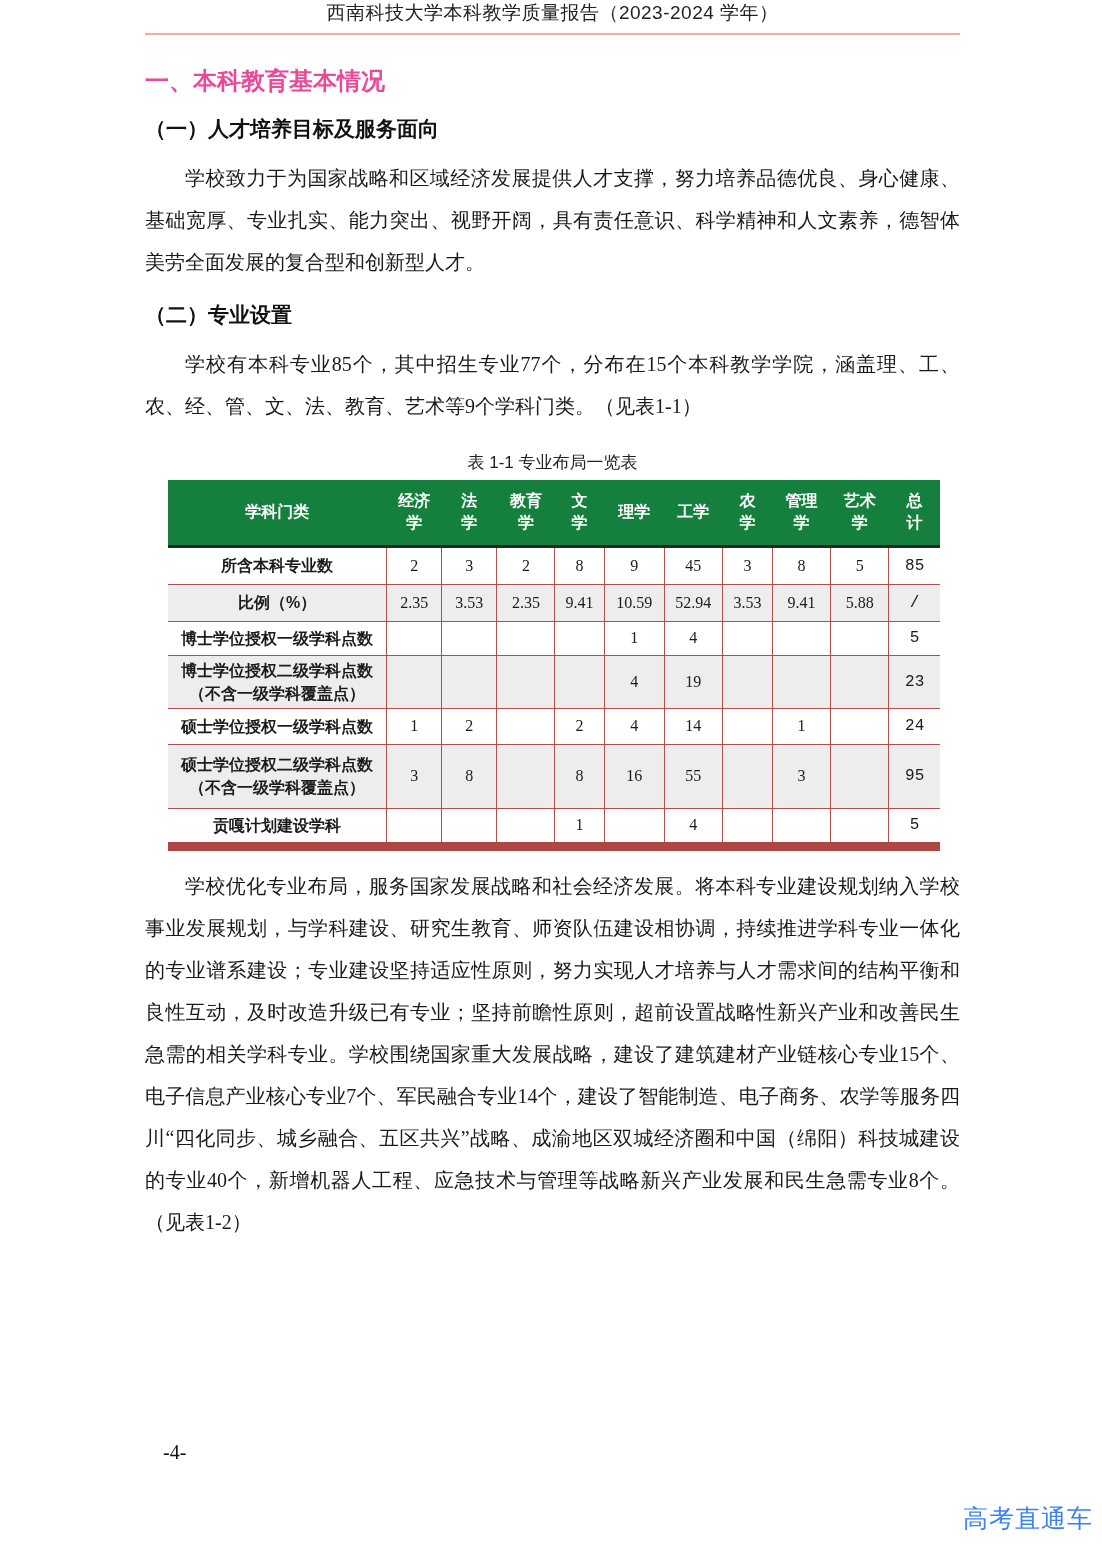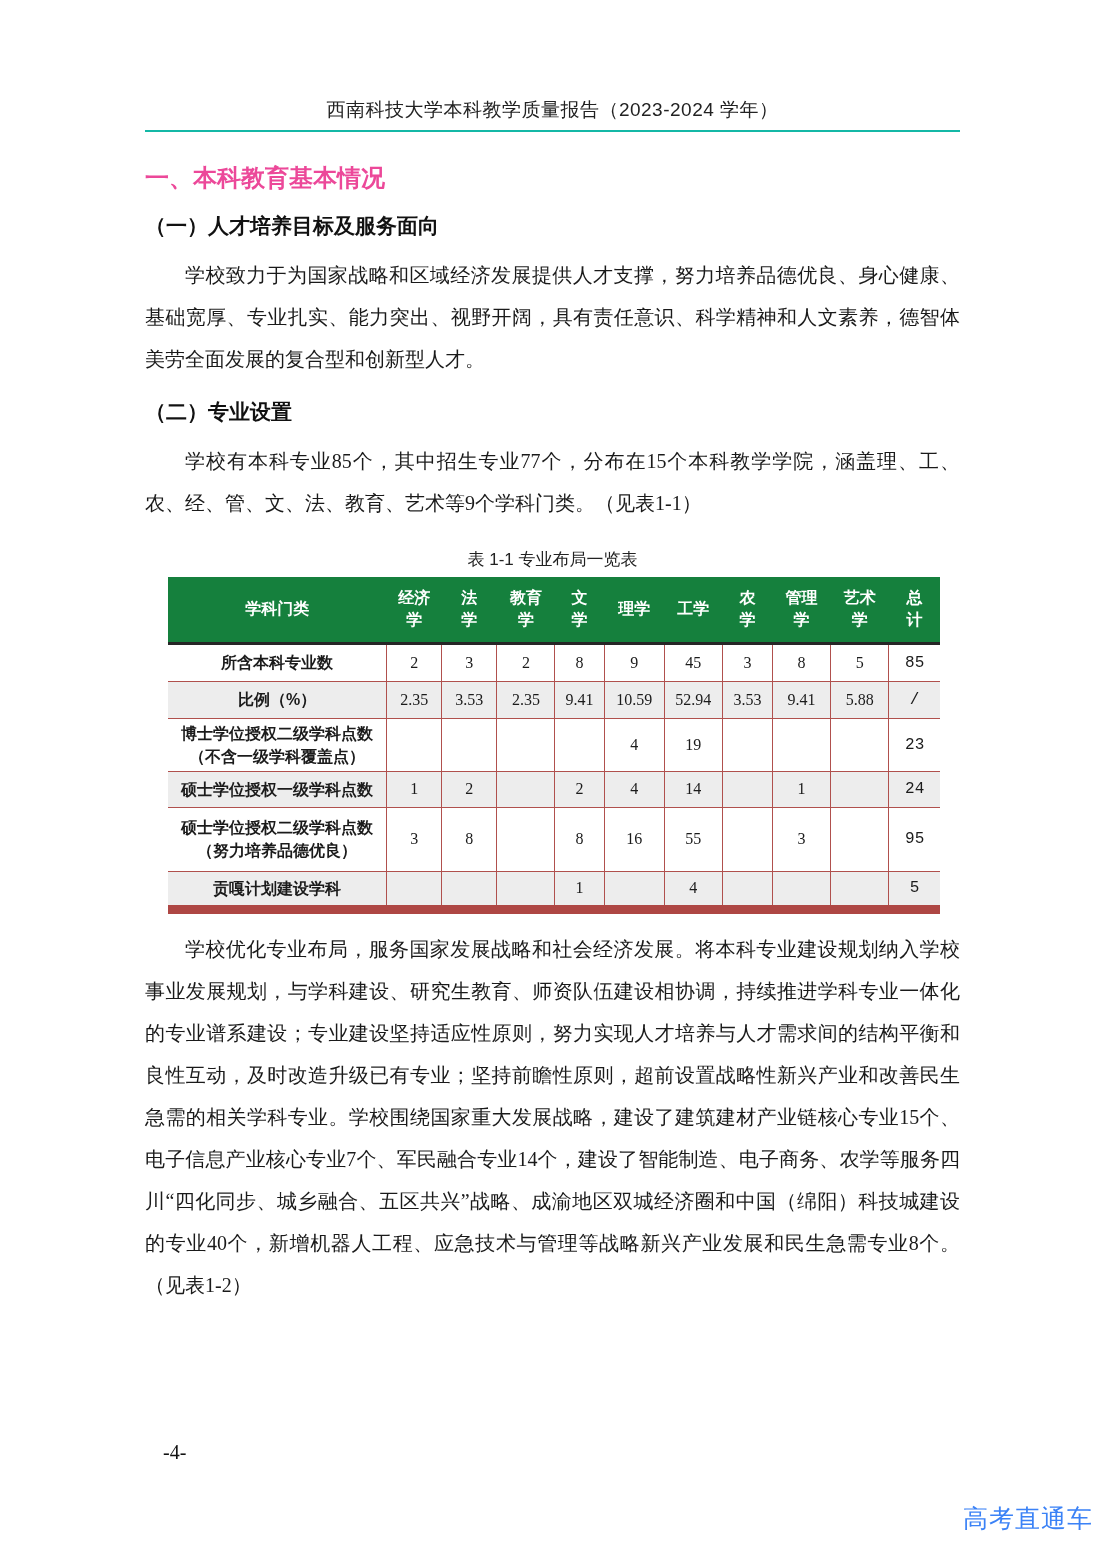--- a/index.html
+++ b/index.html
@@ -8,23 +8,22 @@
     width: 1102px;
     height: 1559px;
     margin: 0 auto;
     background: #ffffff;
     overflow: hidden;
     font-family: "Liberation Serif", "DejaVu Serif", serif;
     color: #1c1c1c;
   }
   .doc-header {
     margin: 0 142px 0 145px;
-    padding-top: 97px;
     padding-bottom: 7px;
-    border-bottom: 2px solid #14b8a6;
+    border-bottom: 2px solid #fca5a5;
     text-align: center;
     font-family: "Liberation Sans", "DejaVu Sans", sans-serif;
     font-size: 19px;
     letter-spacing: 0.5px;
     color: #222;
   }
   .h1 {
     margin: 30px 142px 0 145px;
     font-family: "Liberation Sans", "DejaVu Sans", sans-serif;
     font-weight: bold;
@@ -198,20 +197,33 @@
           <td>3.53</td>
           <td>2.35</td>
           <td>9.41</td>
           <td>10.59</td>
           <td>52.94</td>
           <td>3.53</td>
           <td>9.41</td>
           <td>5.88</td>
           <td>/</td>
         </tr>
+        <tr class="r3">
+          <td class="row-label">博士学位授权一级学科点数</td>
+          <td></td>
+          <td></td>
+          <td></td>
+          <td></td>
+          <td>1</td>
+          <td>4</td>
+          <td></td>
+          <td></td>
+          <td></td>
+          <td>5</td>
+        </tr>
         <tr class="r4">
           <td class="row-label">博士学位授权二级学科点数（不含一级学科覆盖点）</td>
           <td></td>
           <td></td>
           <td></td>
           <td></td>
           <td>4</td>
           <td>19</td>
           <td></td>
           <td></td>
@@ -225,21 +237,21 @@
           <td></td>
           <td>2</td>
           <td>4</td>
           <td>14</td>
           <td></td>
           <td>1</td>
           <td></td>
           <td>24</td>
         </tr>
         <tr class="r6">
-          <td class="row-label">硕士学位授权二级学科点数（努力培养品德优良）</td>
+          <td class="row-label">硕士学位授权二级学科点数（不含一级学科覆盖点）</td>
           <td>3</td>
           <td>8</td>
           <td></td>
           <td>8</td>
           <td>16</td>
           <td>55</td>
           <td></td>
           <td>3</td>
           <td></td>
           <td>95</td>

